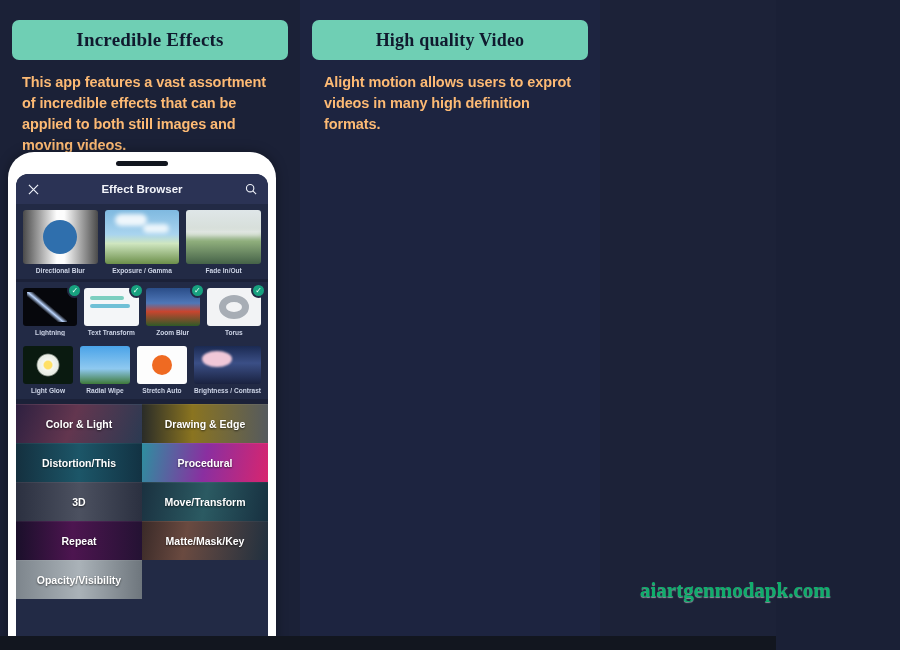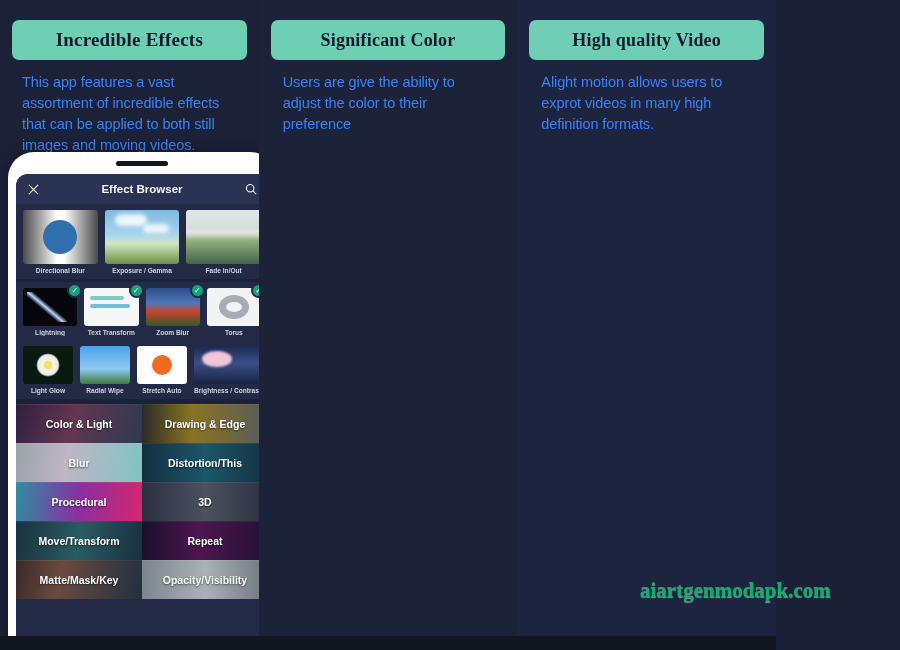--- a/index.html
+++ b/index.html
@@ -41,24 +41,24 @@
     font-size: 19px;
     color: #101a2e;
     letter-spacing: .2px;
     white-space: nowrap;
   }
   .p2 .banner-text { font-size: 18px; }
   .p3 .banner-text { font-size: 18px; }
 
   .desc {
     margin: 12px 22px 0 22px;
-    color: #3b82f6;
+    color: #fdba74;
     font-size: 14.5px;
     line-height: 1.45;
-    font-weight: 400;
+    font-weight: 700;
     letter-spacing: -.1px;
   }
   .p2 .desc, .p3 .desc { text-align: left; margin-left: 24px; }
 
   
   .phone {
     position: absolute;
     background: #ffffff;
     border-radius: 26px 26px 0 0;
     box-shadow: 0 0 12px rgba(0,0,0,.35);
@@ -264,23 +264,20 @@
 
         <div style="height:5px;background:#1b2138;"></div>
 
         <div class="cat-grid">
           <div class="cat-cell" style="background:linear-gradient(110deg,#2e2040,#63364f 45%,#2b3a52);">
             <span class="cat-label">Color &amp; Light</span>
           </div>
           <div class="cat-cell" style="background:linear-gradient(90deg,#2a2c28,#8a7420 40%,#555a5e);">
             <span class="cat-label">Drawing &amp; Edge</span>
           </div>
-          <div class="cat-cell" style="background:linear-gradient(100deg,#9aa3a8,#bfb6c6 40%,#7fc4c2);">
-            <span class="cat-label">Blur</span>
-          </div>
           <div class="cat-cell" style="background:linear-gradient(90deg,#14303f,#1c5668 50%,#123243);">
             <span class="cat-label">Distortion/This</span>
           </div>
           <div class="cat-cell" style="background:linear-gradient(100deg,#2e8fa0,#8a2fa0 50%,#d8256f);">
             <span class="cat-label">Procedural</span>
           </div>
           <div class="cat-cell" style="background:linear-gradient(90deg,#2b3040,#4c5160 50%,#2b3040);">
             <span class="cat-label">3D</span>
           </div>
           <div class="cat-cell" style="background:linear-gradient(100deg,#1a3140,#2b5a62 50%,#173040);">
@@ -294,27 +291,20 @@
           </div>
           <div class="cat-cell" style="background:linear-gradient(90deg,#7d858c,#aab2b8 50%,#6e767d);">
             <span class="cat-label">Opacity/Visibility</span>
           </div>
         </div>
 
       </div>
     </div>
   </div>
 
-  <div class="panel p2">
-    <div class="banner">
-      <span class="banner-text">Significant Color</span>
-    </div>
-    <div class="desc">Users are give the ability to adjust the color to their preference</div>
-
-  </div>
 
   <div class="panel p3">
     <div class="banner">
       <span class="banner-text">High quality Video</span>
     </div>
     <div class="desc">Alight motion allows users to exprot videos in many high definition formats.</div>
 
   </div>
 
   <div class="watermark">aiartgenmodapk.com</div>

